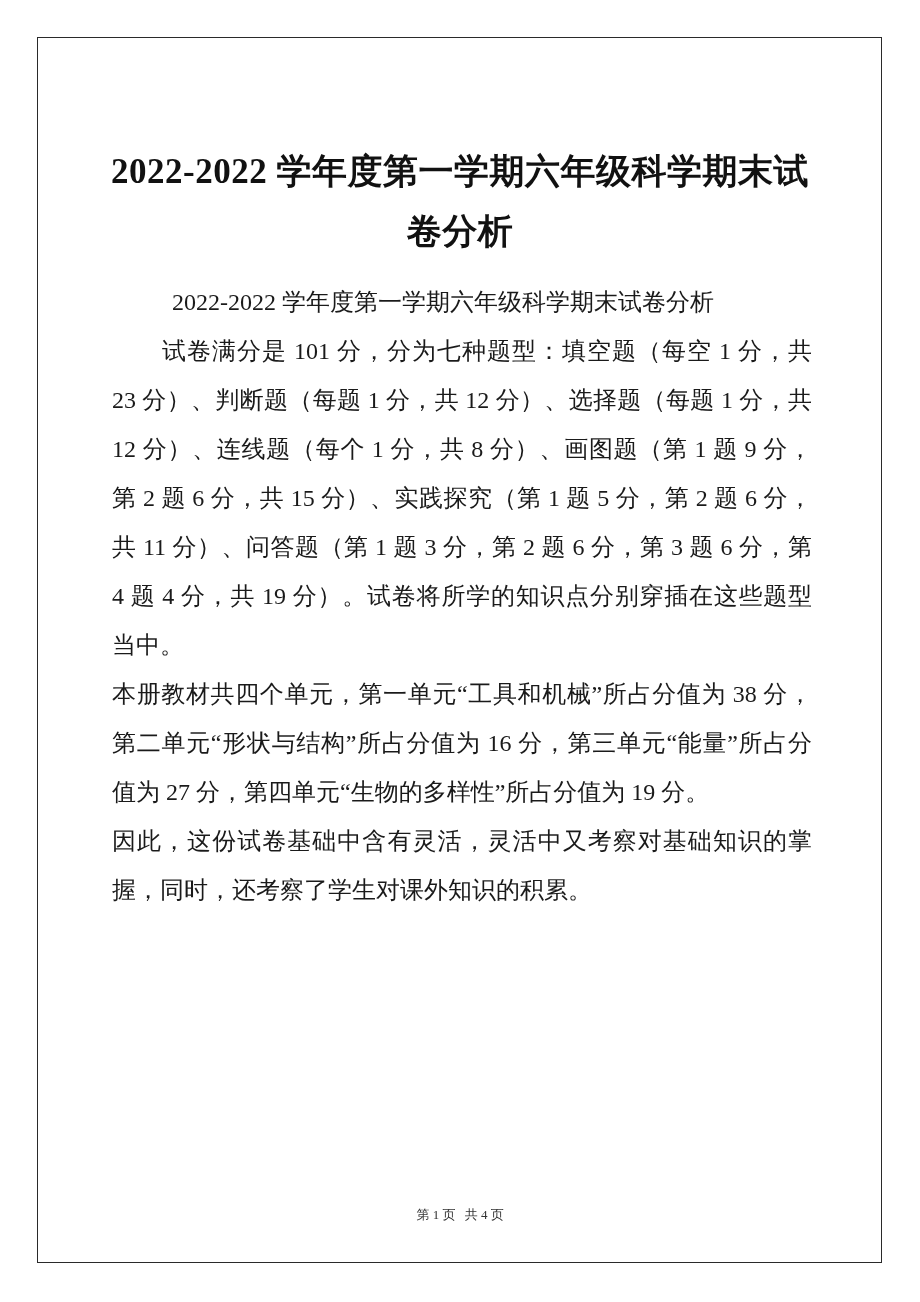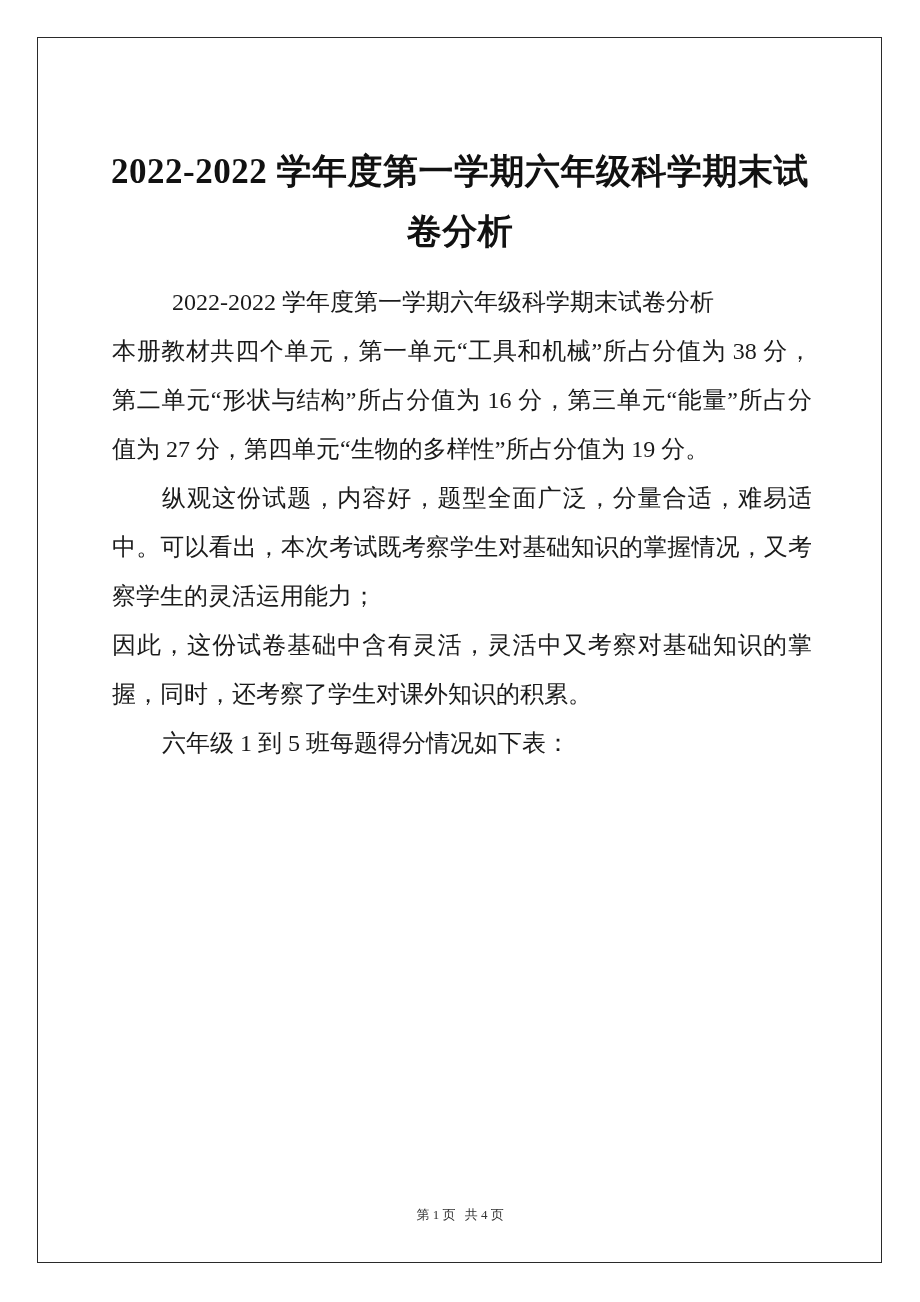--- a/index.html
+++ b/index.html
@@ -32,22 +32,21 @@
 </style>
 </head>
 <body>
 
 <div class="page-border"></div>
 
 <h1 class="title" style="margin:0;">2022-2022 学年度第一学期六年级科学期末试卷分析</h1>
 
 <div class="body">
   <p class="center-sub">2022-2022 学年度第一学期六年级科学期末试卷分析</p>
+  <p class="indent">试卷满分是 101 分，分为七种题型：填空题（每空 1 分，共 23 分）、判断题（每题 1 分，共 12 分）、选择题（每题 1 分，共 12 分）、连线题（每个 1 分，共 8 分）、画图题（第 1 题 9 分，第 2 题 6 分，共 15 分）、实践探究（第 1 题 5 分，第 2 题 6 分，共 11 分）、问答题（第 1 题 3 分，第 2 题 6 分，第 3 题 6 分，第 4 题 4 分，共 19 分）。试卷将所学的知识点分别穿插在这些题型当中。</p>
   <p>本册教材共四个单元，第一单元“工具和机械”所占分值为 38 分，第二单元“形状与结构”所占分值为 16 分，第三单元“能量”所占分值为 27 分，第四单元“生物的多样性”所占分值为 19 分。</p>
-  <p class="indent">纵观这份试题，内容好，题型全面广泛，分量合适，难易适中。可以看出，本次考试既考察学生对基础知识的掌握情况，又考察学生的灵活运用能力；</p>
   <p>因此，这份试卷基础中含有灵活，灵活中又考察对基础知识的掌握，同时，还考察了学生对课外知识的积累。</p>
-  <p class="indent">六年级 1 到 5 班每题得分情况如下表：</p>
 </div>
 
 <div class="footer">
   <span>第 1 页</span>
   <span>共 4 页</span>
 </div>
 
 </body></html>

